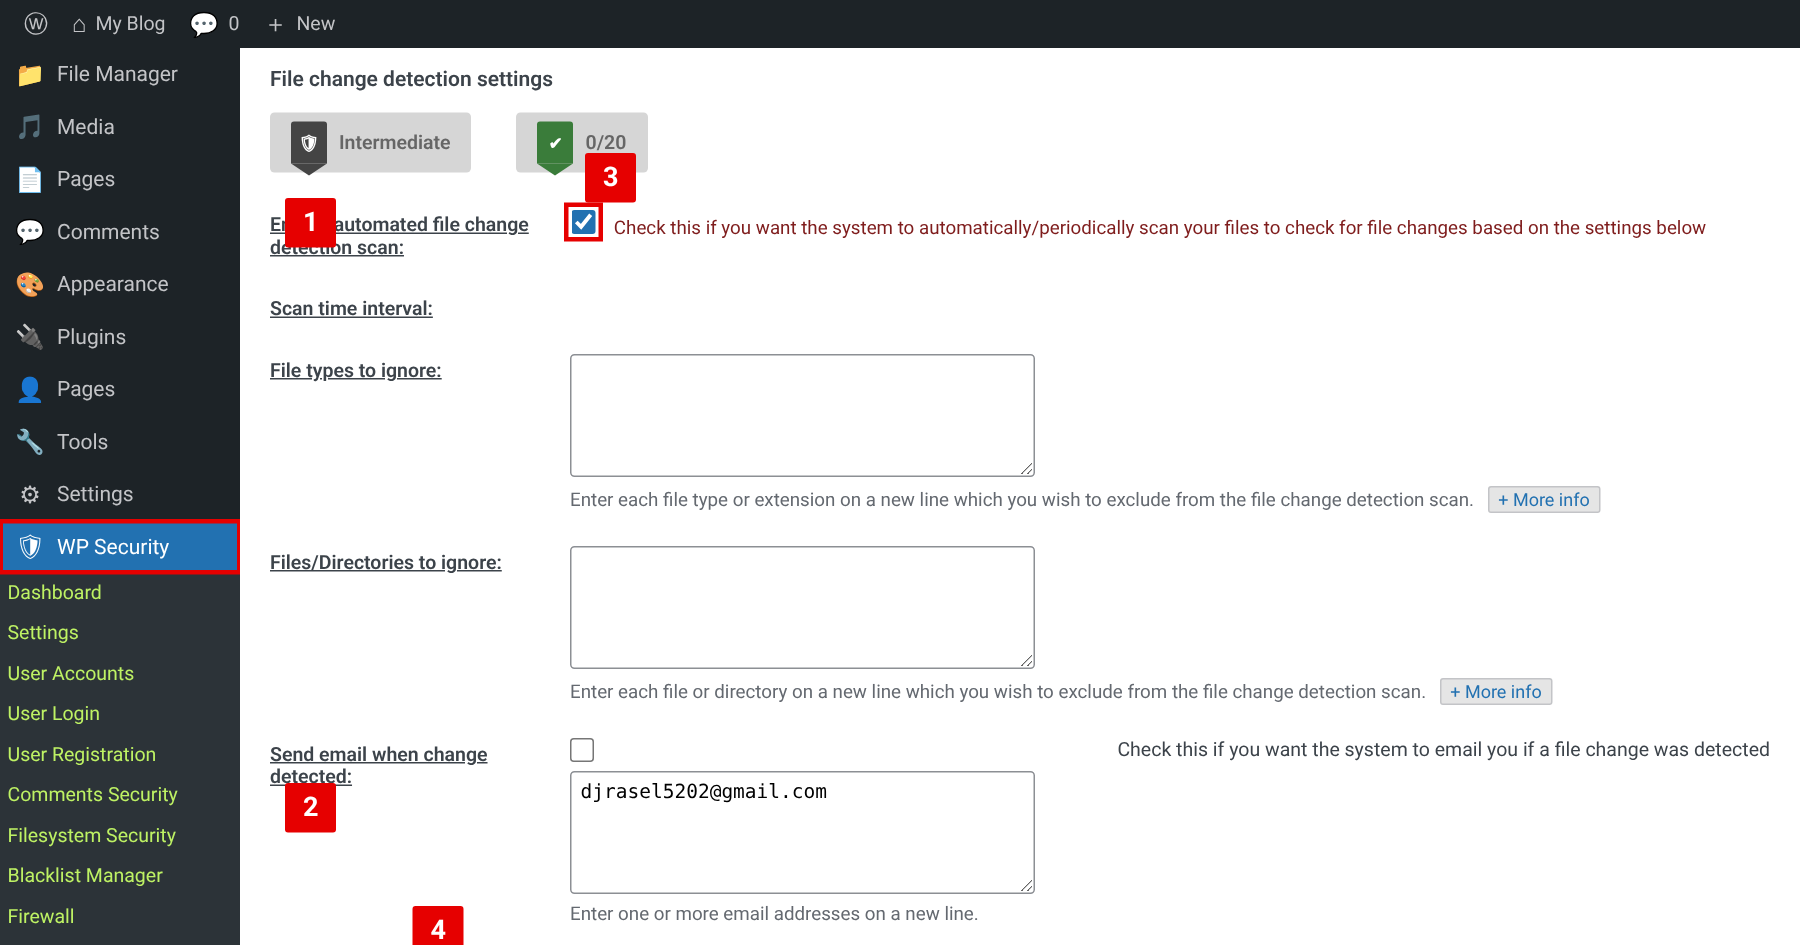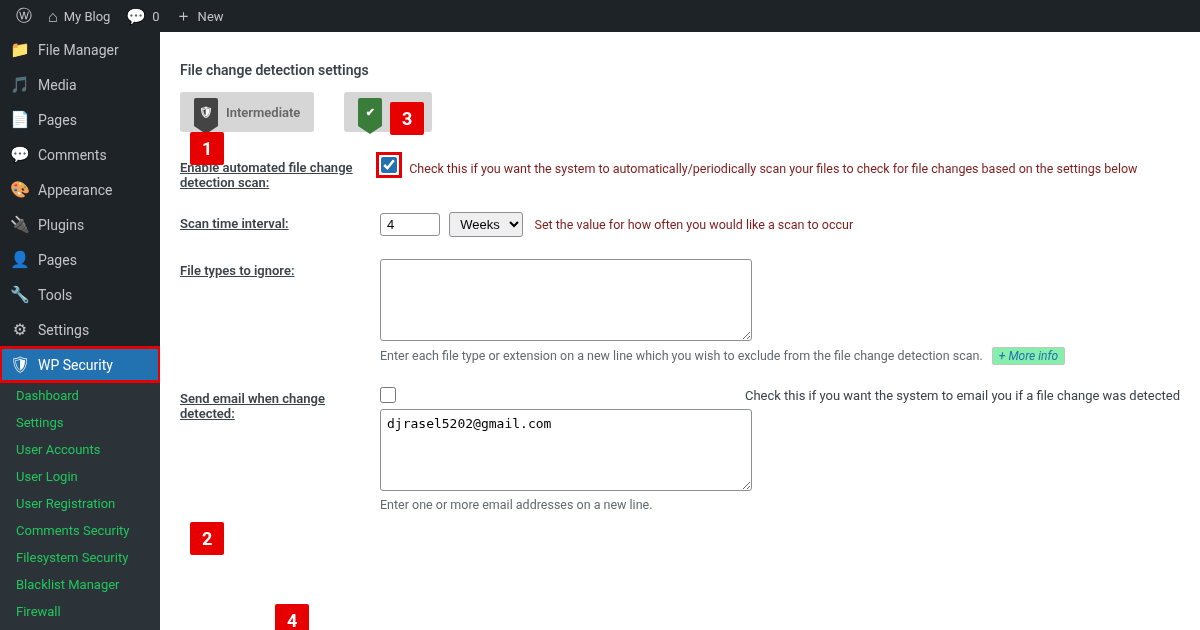--- a/index.html
+++ b/index.html
@@ -9,43 +9,43 @@
 .admin-bar .ab-item { display: flex; align-items: center; gap: 6px; padding: 0 8px; cursor: pointer; height: 32px; }
 .admin-bar .ab-icon { font-size: 16px; }
 
 .wrap { display: flex; height: calc(100vh - 32px); }
 
 .sidebar { width: 160px; background: #1d2327; color: #c3c4c7; font-size: 14px; overflow-y: auto; flex-shrink: 0; }
 .sidebar .menu-item { display: flex; align-items: center; padding: 8px 10px; cursor: pointer; gap: 8px; }
 .sidebar .menu-item.active { background: #2271b1; color: #fff; }
 .sidebar .menu-item .mi-icon { width: 20px; text-align: center; font-size: 16px; }
 .sidebar .submenu { background: #2c3338; }
-.sidebar .submenu .sub-item { padding: 6px 16px; font-size: 13px; color: #22c55e; cursor: pointer; }
+.sidebar .submenu .sub-item { padding: 6px 5px; font-size: 13px; color: #bef264; cursor: pointer; }
 .sidebar .highlight-main { outline: 3px solid #e60000; outline-offset: -2px; }
 
 .content { flex: 1; background: #fff; padding: 10px 20px 30px 20px; overflow-y: auto; position: relative; }
-.content h2.section-title { font-size: 14px; font-weight: 600; margin: 20px 0 14px; }
+.content h2.section-title { font-size: 14px; font-weight: 600; margin: 3px 0 14px; }
 
 .badges { display: flex; gap: 30px; margin: 14px 0 24px; }
 .badge { display: flex; align-items: center; gap: 8px; background: #d6d6d6; padding: 6px 14px; border-radius: 3px; position: relative; color: #666; font-weight: 600; }
 .badge .shield { width: 24px; height: 28px; background: #444; position: relative; border-radius: 2px 2px 0 0; display:flex;align-items:center;justify-content:center;color:#fff;font-size:11px; }
 .badge .shield::after { content:""; position:absolute;bottom:-8px;left:0;border-left:12px solid transparent;border-right:12px solid transparent;border-top:8px solid #444; }
 .badge.green .shield { background:#3a7c3a; }
 .badge.green .shield::after { border-top-color:#3a7c3a; }
 
 .form-row { display: flex; align-items: flex-start; margin-bottom: 22px; }
 .form-row .label-col { width: 200px; flex-shrink: 0; font-weight: 600; font-size: 13px; padding-top: 4px; text-decoration: underline; }
 .form-row .field-col { flex: 1; }
 .field-col input[type=text], .field-col input[type=number] { border:1px solid #8c8f94; border-radius:3px; padding:3px 6px; font-size:13px; }
 .field-col input[type=number] { width: 60px; }
 .field-col select { border:1px solid #8c8f94; border-radius:3px; padding:3px 6px; font-size:13px; margin-left:6px; }
-.field-col textarea { border:1px solid #8c8f94; border-radius:3px; padding:6px; font-size:13px; width: 372px; height: 82px; resize: both; display:block; }
+.field-col textarea { border:1px solid #8c8f94; border-radius:3px; padding:6px; font-size:13px; width: 310px; height: 82px; resize: both; display:block; }
 .field-col .desc { font-size: 12.5px; color: #646970; margin-top: 6px; }
 .field-col .inline-desc { font-size: 12.5px; color: #7f1d1d; margin-left: 8px; }
-.field-col .more-info { display:inline-block; background:#86efac; border:1px solid #c3c4c7; border-radius:2px; padding:1px 6px; font-size:12px; color:#2271b1; cursor:pointer; margin-left:6px;font-style:italic; }
+.field-col .more-info { display:inline-block; background:#e5e5e5; border:1px solid #c3c4c7; border-radius:2px; padding:1px 6px; font-size:12px; color:#2271b1; cursor:pointer; margin-left:6px; }
 .field-col .cb-line { display:flex; align-items:center; gap:18px; margin-bottom:6px;justify-content:space-between; }
 .field-col input[type=checkbox] { width:16px;height:16px; accent-color:#2271b1; }
 .callout-num { position:absolute; background:#e60000; color:#fff; font-weight:700; font-size:18px; padding:4px 10px; border-radius:2px; pointer-events:none; border:2px solid #e60000; }
 .cb-highlight { outline:3px solid #e60000; outline-offset:1px; padding:1px; display:inline-flex; }
 </style>
 </head>
 <body>
 
 <div class="admin-bar">
   <div class="ab-item">
@@ -141,35 +141,37 @@
       <div class="field-col">
         <span class="cb-highlight">
             <input type="checkbox" checked="" style="">
           </span>
         <span class="inline-desc">Check this if you want the system to automatically/periodically scan your files to check for file changes based on the settings below</span>
       </div>
     </div>
 
     <div class="form-row">
       <div class="label-col">Scan time interval:</div>
-      <div class="field-col">
-        <input type="number" value="4" style="">
-        <select><option>Weeks</option></select>
-        <span class="inline-desc">Set the value for how often you would like a scan to occur</span>
-      </div>
     </div>
 
     <div class="form-row">
       <div class="label-col">File types to ignore:</div>
       <div class="field-col">
         <textarea style=""></textarea>
         <div class="desc"><span>Enter each file type or extension on a new line which you wish to exclude from the file change detection scan.</span> <span class="more-info">+ More info</span></div>
       </div>
     </div>
 
+    <div class="form-row">
+      <div class="label-col">Files/Directories to ignore:</div>
+      <div class="field-col">
+        <textarea style=""></textarea>
+        <div class="desc"><span>Enter each file or directory on a new line which you wish to exclude from the file change detection scan.</span> <span class="more-info">+ More info</span></div>
+      </div>
+    </div>
 
     <div class="form-row">
       <div class="label-col">Send email when change detected:</div>
       <div class="field-col">
         <div class="cb-line">
             <input type="checkbox" style="">
             <span>Check this if you want the system to email you if a file change was detected</span>
           </div>
         <textarea style="">djrasel5202@gmail.com</textarea>
         <div class="desc">Enter one or more email addresses on a new line.</div>

